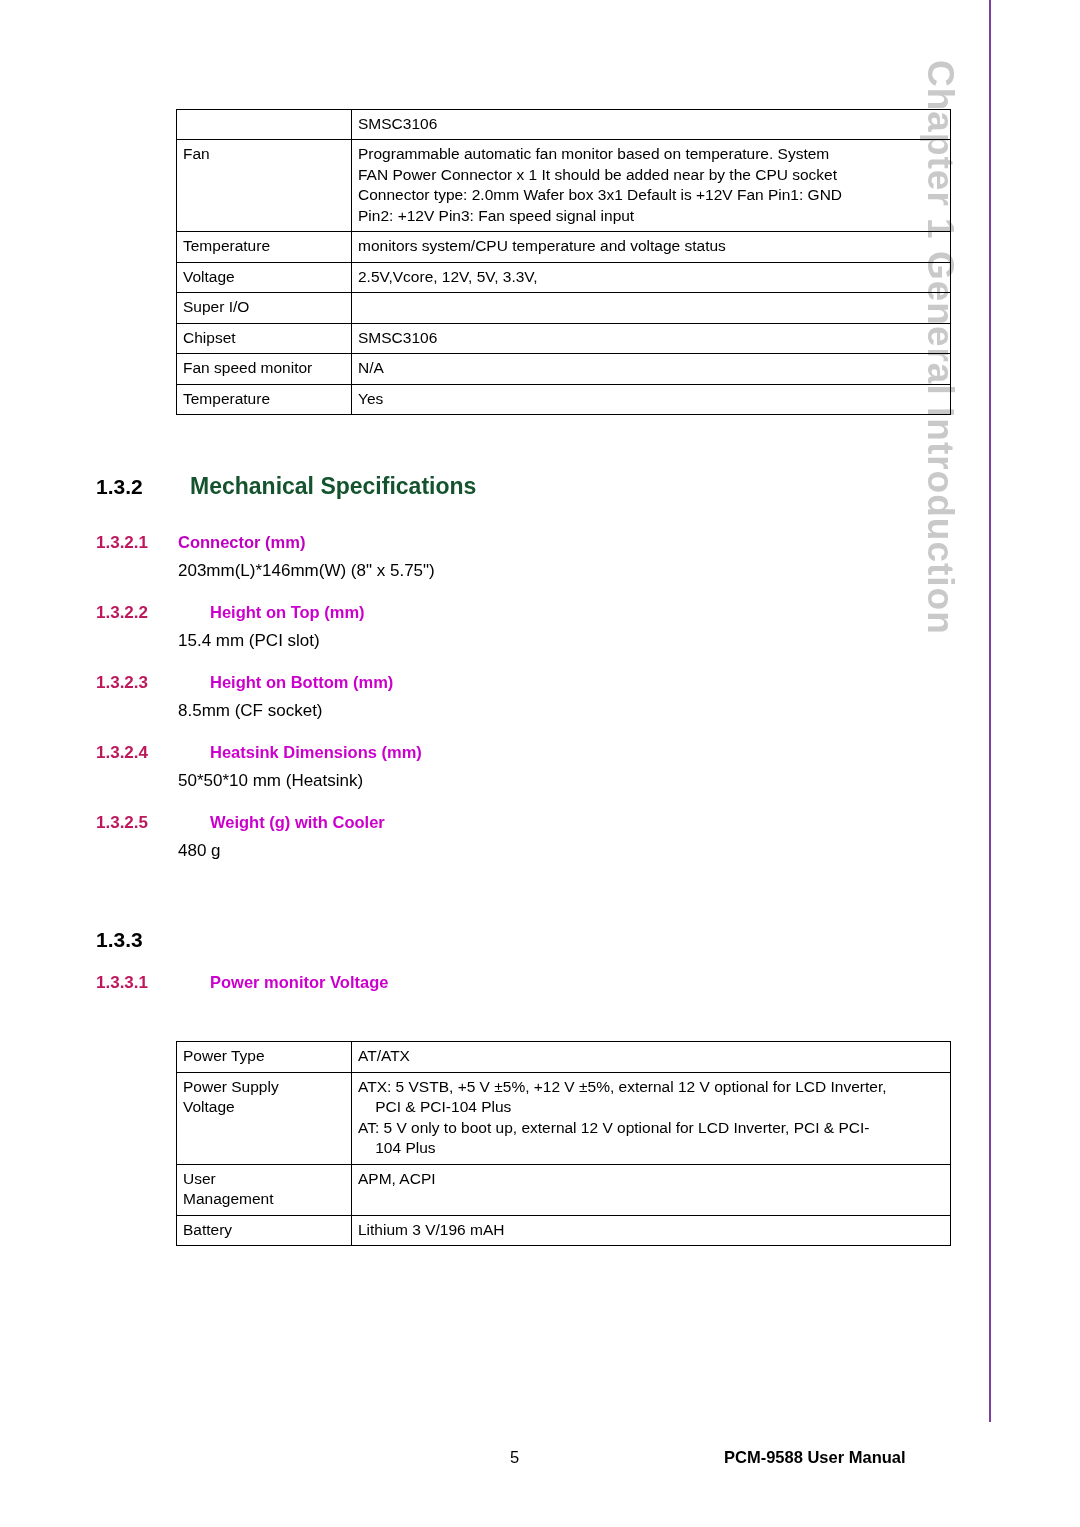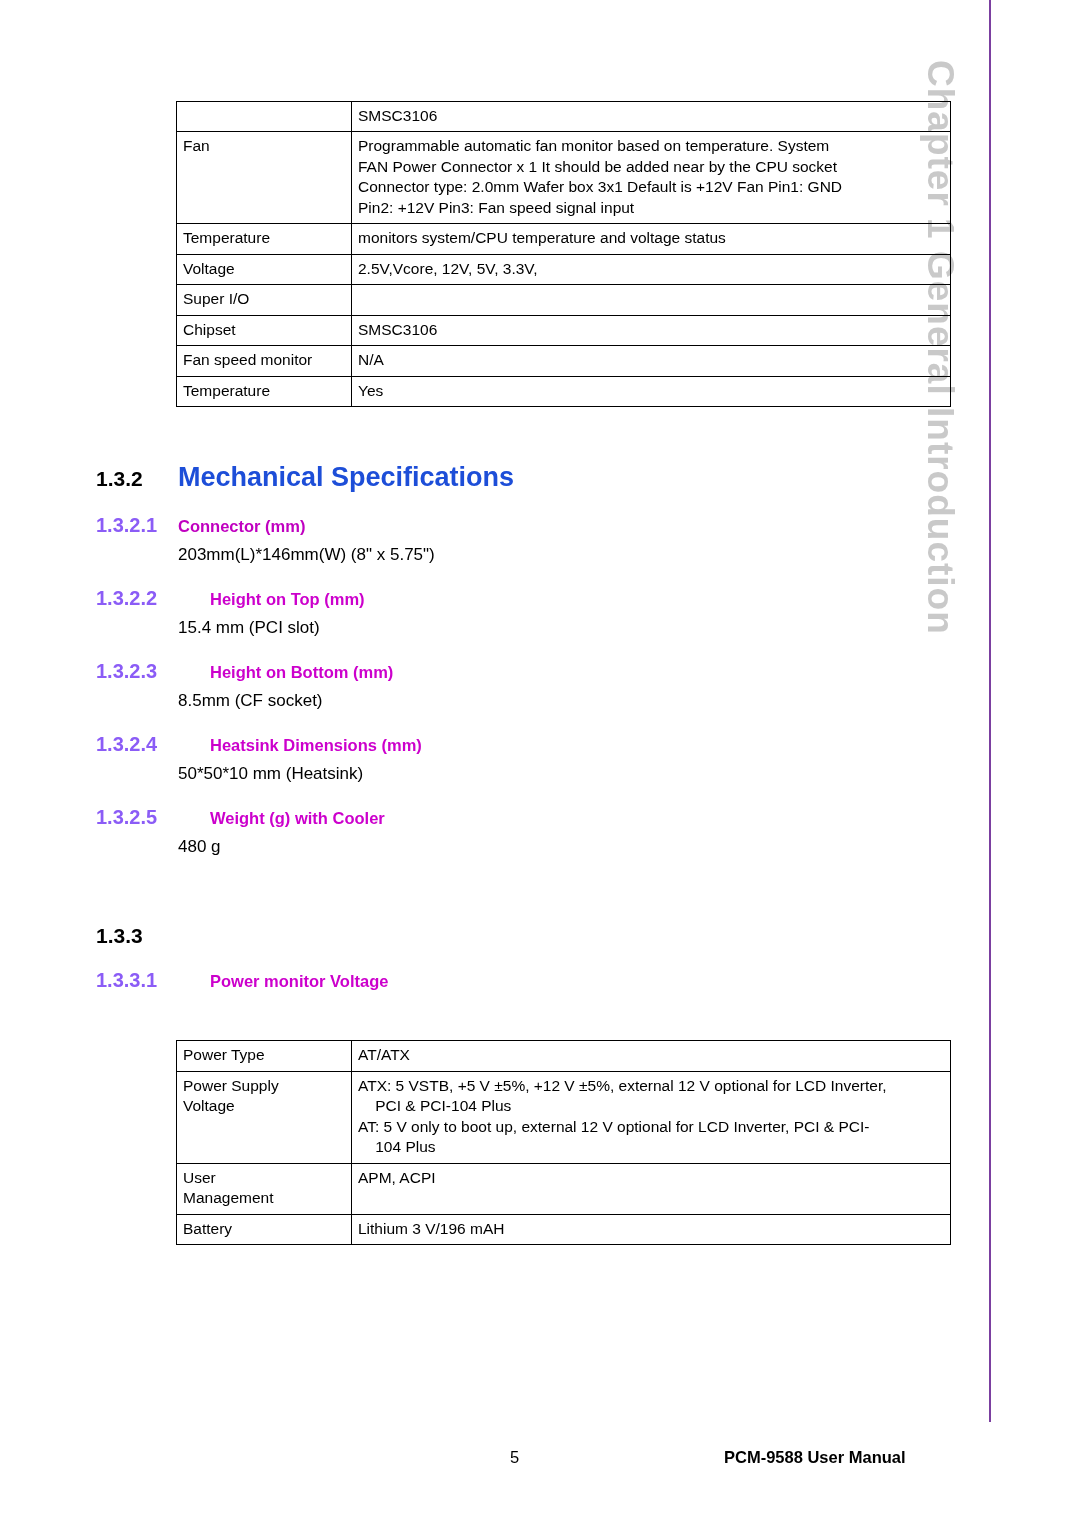--- a/index.html
+++ b/index.html
@@ -48,21 +48,21 @@
     color: #c9c9c9;
     letter-spacing: 1px;
     white-space: nowrap;
     line-height: 1;
   }
 
   
   .content {
     position: absolute;
     left: 96px;
-    top: 0;
+    top: 8px;
     width: 836px;
   }
 
   
   table.spec {
     border-collapse: collapse;
     table-layout: fixed;
     width: 750px;
     margin-left: 80px;
     font-size: 15.5px;
@@ -81,24 +81,24 @@
     width: 586px;
   }
   .cellline {
     display: block;
   }
 
   .tbl-top { margin-top: 101px; }
 
   
   h2.sec {
-    font-size: 27px;
-    font-weight: bold;
-    color: #1d4ed8;
-    margin: 0;
+    font-size: 23px;
+    font-weight: bold;
+    color: #14532d;
+    margin: 12px;
     padding: 0;
     display: inline-block;
   }
   .sec-row {
     margin-top: 28px;
     display: flex;
     align-items: baseline;
   }
   .sec-num {
     font-size: 21px;
@@ -107,23 +107,23 @@
     width: 82px;
     flex: none;
     margin-top: 32px;
   }
   .sub-row {
     margin-top: 21px;
     display: flex;
     align-items: baseline;
   }
   .sub-num {
-    font-size: 20px;
-    font-weight: bold;
-    color: #8b5cf6;
+    font-size: 17px;
+    font-weight: bold;
+    color: #be185d;
     width: 82px;
     flex: none;
   }
   h3.subsec {
     font-size: 16.5px;
     font-weight: bold;
     color: #c000c0;
     margin: 0;
     padding: 0;
   }

